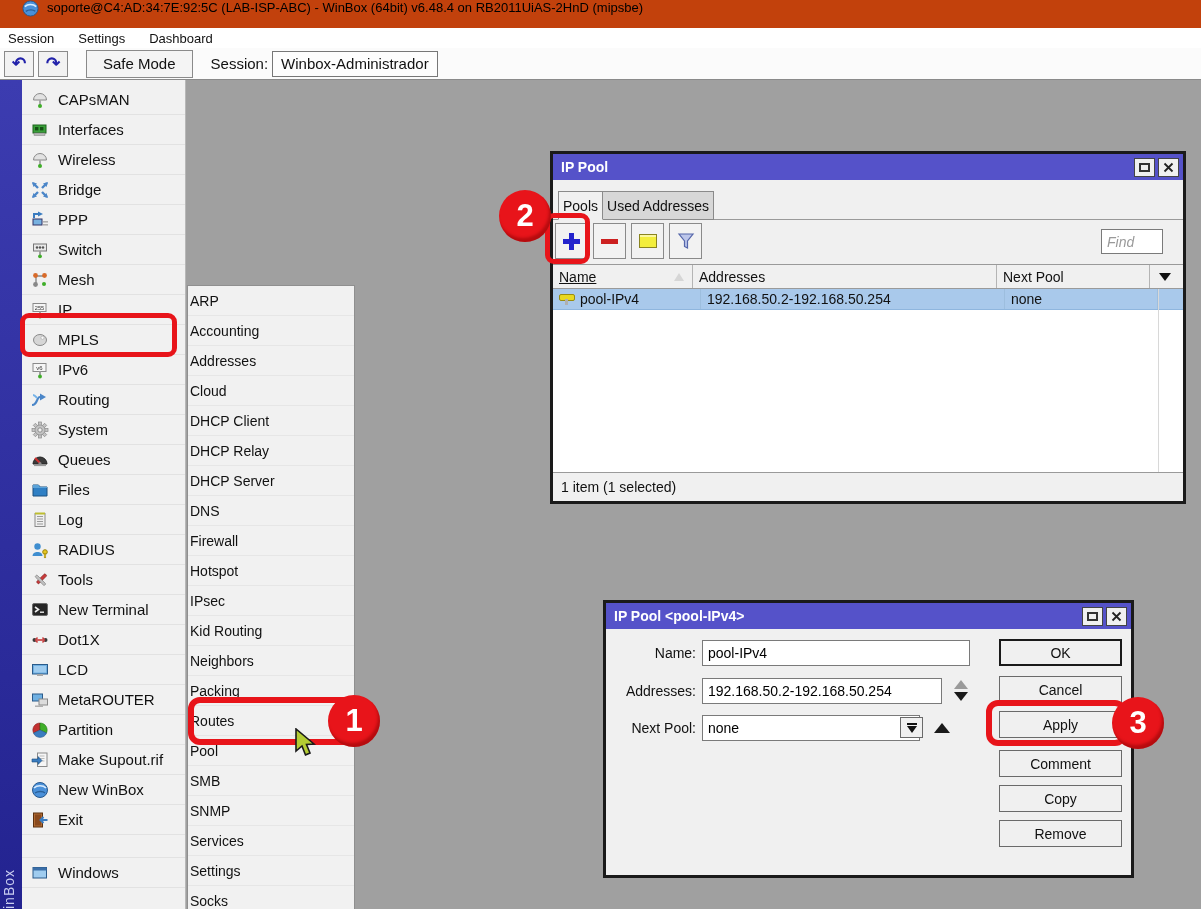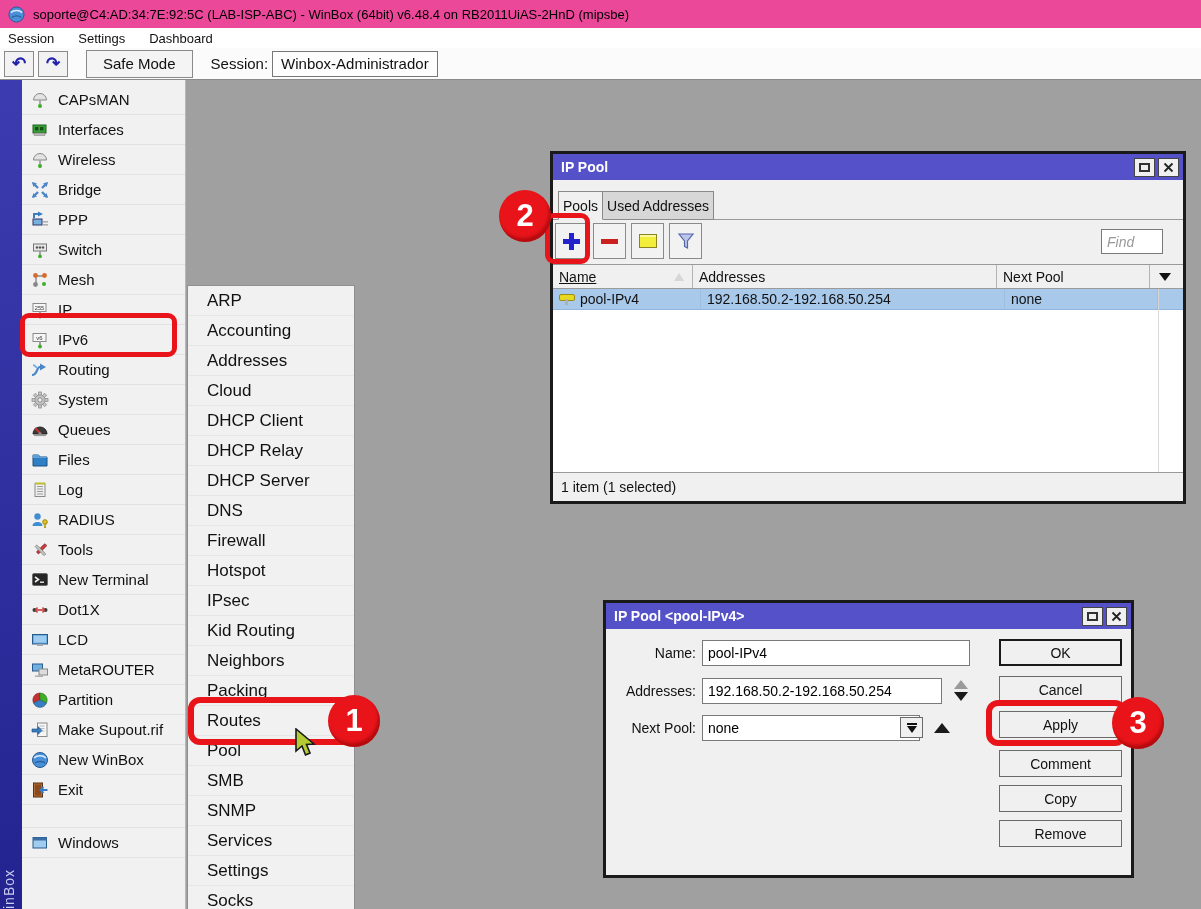--- a/index.html
+++ b/index.html
@@ -1,21 +1,21 @@
 <!DOCTYPE html>
 <html><head>
 <meta charset="utf-8">
 <style>
   * { margin:0; padding:0; box-sizing:border-box; }
   html,body { width:1201px; height:909px; overflow:hidden; }
   body { font-family:"Liberation Sans", sans-serif; background:#fff; color:#111; }
   .root { position:relative; width:1201px; height:909px; }
 
   
-  .titlebar { height:28px; display:flex; align-items:center; padding-left:8px; background:#ec4899; }
+  .titlebar { height:28px; display:flex; padding-left:22px; background:#c2410c; }
   .titlebar .apptitle { font-size:13px; margin-left:8px; color:#000; }
   .menubar { height:20px; display:flex; align-items:center; gap:24px; padding-left:8px; background:#fff; font-size:13px; }
   .menubar span { cursor:default; }
   .toolbar { height:32px; display:flex; align-items:center; background:#fbfbfb; border-bottom:1px solid #8a8a8a; padding-left:4px; }
   .miniBtn { width:30px; height:26px; border:1px solid #8a8a8a; background:#f2f2f2; display:flex; align-items:center; justify-content:center;
              color:#2222aa; font-size:17px; font-weight:bold; margin-right:4px; }
   .safeBtn { height:28px; border:1px solid #8a8a8a; background:#f4f4f4; font-size:15px; padding:0 16px; margin-left:14px; display:flex; align-items:center; }
   .sessLabel { font-size:15px; margin-left:18px; margin-right:4px; }
   .sessValue { height:26px; min-width:155px; border:1px solid #777; background:#fdfdfd; font-size:15px; display:flex; align-items:center; padding:0 8px; }
 
@@ -29,21 +29,21 @@
   .sidebar { position:absolute; left:22px; top:0; width:164px; height:829px; background:#f1f1f1; border-right:1px solid #b8b8b8; padding-top:5px; }
   .sbitem { height:30px; display:flex; align-items:center; gap:9px; padding-left:9px; border-bottom:1px solid #e2e2e2; font-size:15px; position:relative; cursor:default; }
   .sbitem .ic { width:18px; height:18px; flex:0 0 18px; }
   .sbspacer { height:23px; border-bottom:1px solid #e2e2e2; }
   .subarrow { position:absolute; right:6px; top:9px; width:0; height:0;
               border-top:6px solid transparent; border-bottom:6px solid transparent; border-left:8px solid #f1f1f1; }
   .subarrow:after { content:""; position:absolute; left:-9px; top:-7px; width:0; height:0;
               border-top:7px solid transparent; border-bottom:7px solid transparent; border-left:9px solid #8a8a8a; z-index:-1; }
 
   .submenu { position:absolute; left:187px; top:205px; width:168px; background:#f1f1f1; border:1px solid #8f8f8f; z-index:5; }
-  .smitem { height:30px; display:flex; align-items:center; padding-left:19px; font-size:17px; border-bottom:1px solid #e6e6e6; cursor:default; }
+  .smitem { height:30px; display:flex; align-items:center; padding-left:2px; font-size:14px; border-bottom:1px solid #e6e6e6; cursor:default; }
 
   
   .win { position:absolute; background:#f0f0f0; border:3px solid #1a1a1a; z-index:10; }
   .wtitle { height:26px; background:#5552c9; display:flex; align-items:center; padding:0 4px 0 8px; }
   .wtitle .ttext { color:#fff; font-size:14px; flex:1 1 auto;font-weight:bold; }
   .tbtn { width:21px; height:19px; background:#f0f0f0; border:1px solid #444; display:flex; align-items:center; justify-content:center; margin-left:3px; }
   .maxglyph { width:11px; height:9px; border:2px solid #333; }
 
   input.txt { border:1px solid #7a7a7a; background:#fff; font-family:"Liberation Sans",sans-serif; font-size:14px; padding:0 5px; height:26px; }
 
@@ -219,20 +219,28 @@
         <svg class="ic" viewBox="0 0 18 18">
             <rect x="2" y="2.5" width="13" height="8" fill="#f6f6f6" stroke="#8a8a8a"></rect>
             <text x="8.5" y="9" font-size="5.6" text-anchor="middle" fill="#333" font-family="Liberation Sans, sans-serif">255</text>
             <rect x="8" y="10.5" width="2" height="3.5" fill="#a0a0a0"></rect>
             <circle cx="9" cy="15.5" r="1.9" fill="#3fae29"></circle>
           </svg>
         <span>IP</span>
         <span class="subarrow"></span>
       </div>
 
+      <div class="sbitem">
+        <svg class="ic" viewBox="0 0 18 18">
+            <ellipse cx="9" cy="9" rx="6.5" ry="5.5" fill="#d6d6d6" stroke="#8a8a8a"></ellipse>
+            <circle cx="11.5" cy="6.8" r="1.6" fill="#fafafa" stroke="#999" stroke-width=".5"></circle>
+          </svg>
+        <span>MPLS</span>
+        <span class="subarrow"></span>
+      </div>
 
       <div class="sbitem">
         <svg class="ic" viewBox="0 0 18 18">
             <rect x="2" y="2.5" width="13" height="8" fill="#f6f6f6" stroke="#8a8a8a"></rect>
             <text x="8.5" y="9" font-size="6" text-anchor="middle" fill="#333" font-family="Liberation Sans, sans-serif">v6</text>
             <rect x="8" y="10.5" width="2" height="3.5" fill="#a0a0a0"></rect>
             <circle cx="9" cy="15.5" r="1.9" fill="#3fae29"></circle>
           </svg>
         <span>IPv6</span>
         <span class="subarrow"></span>

